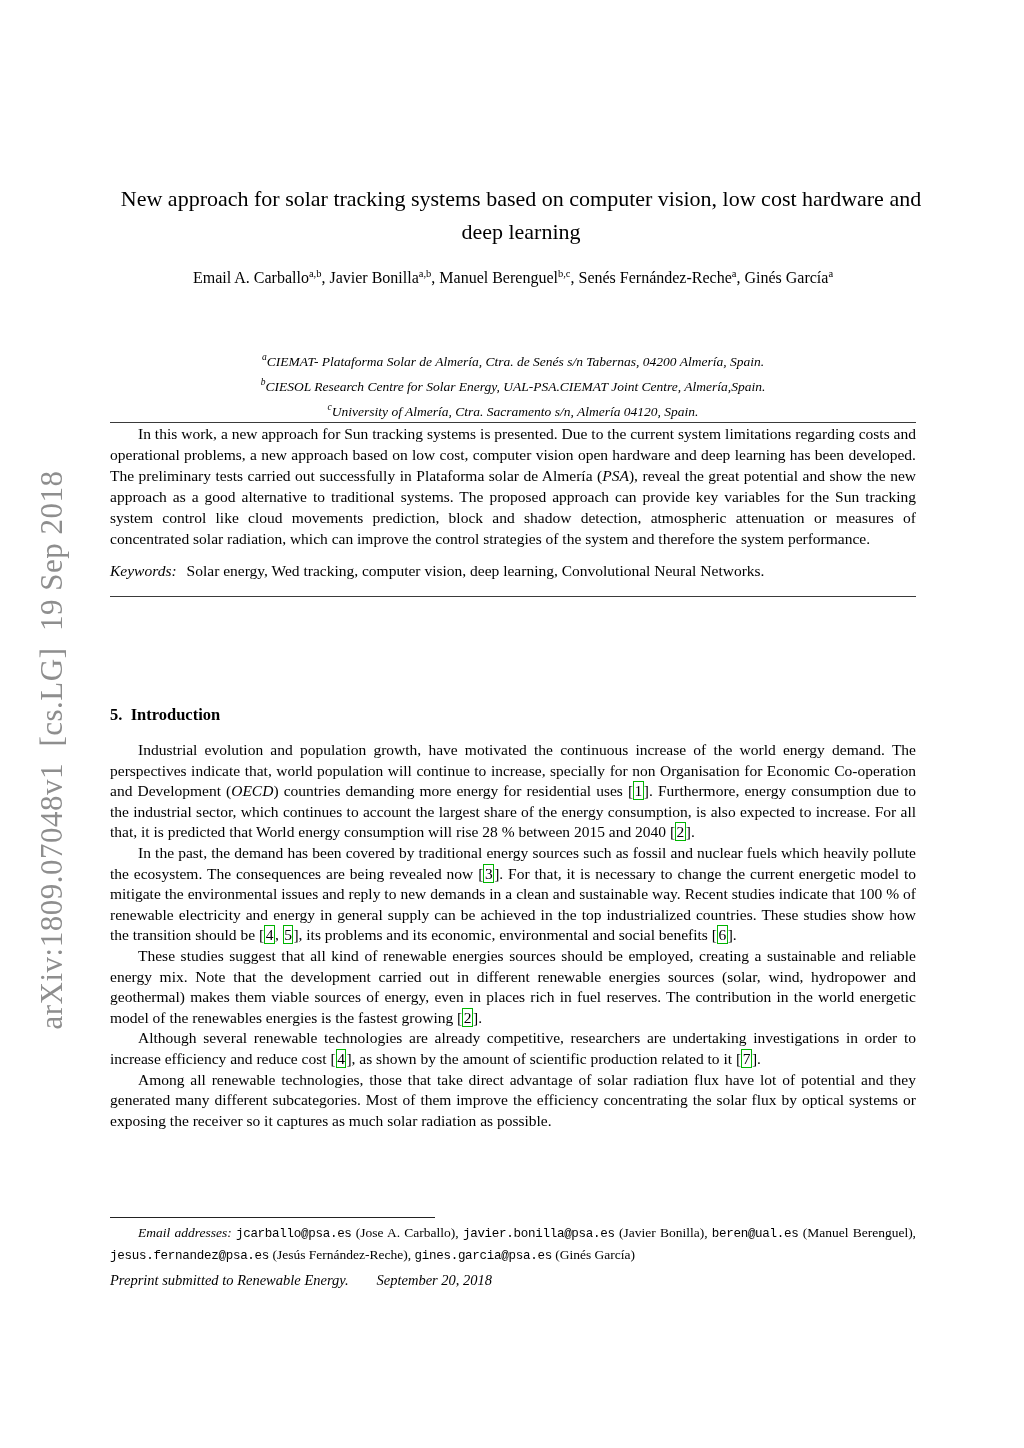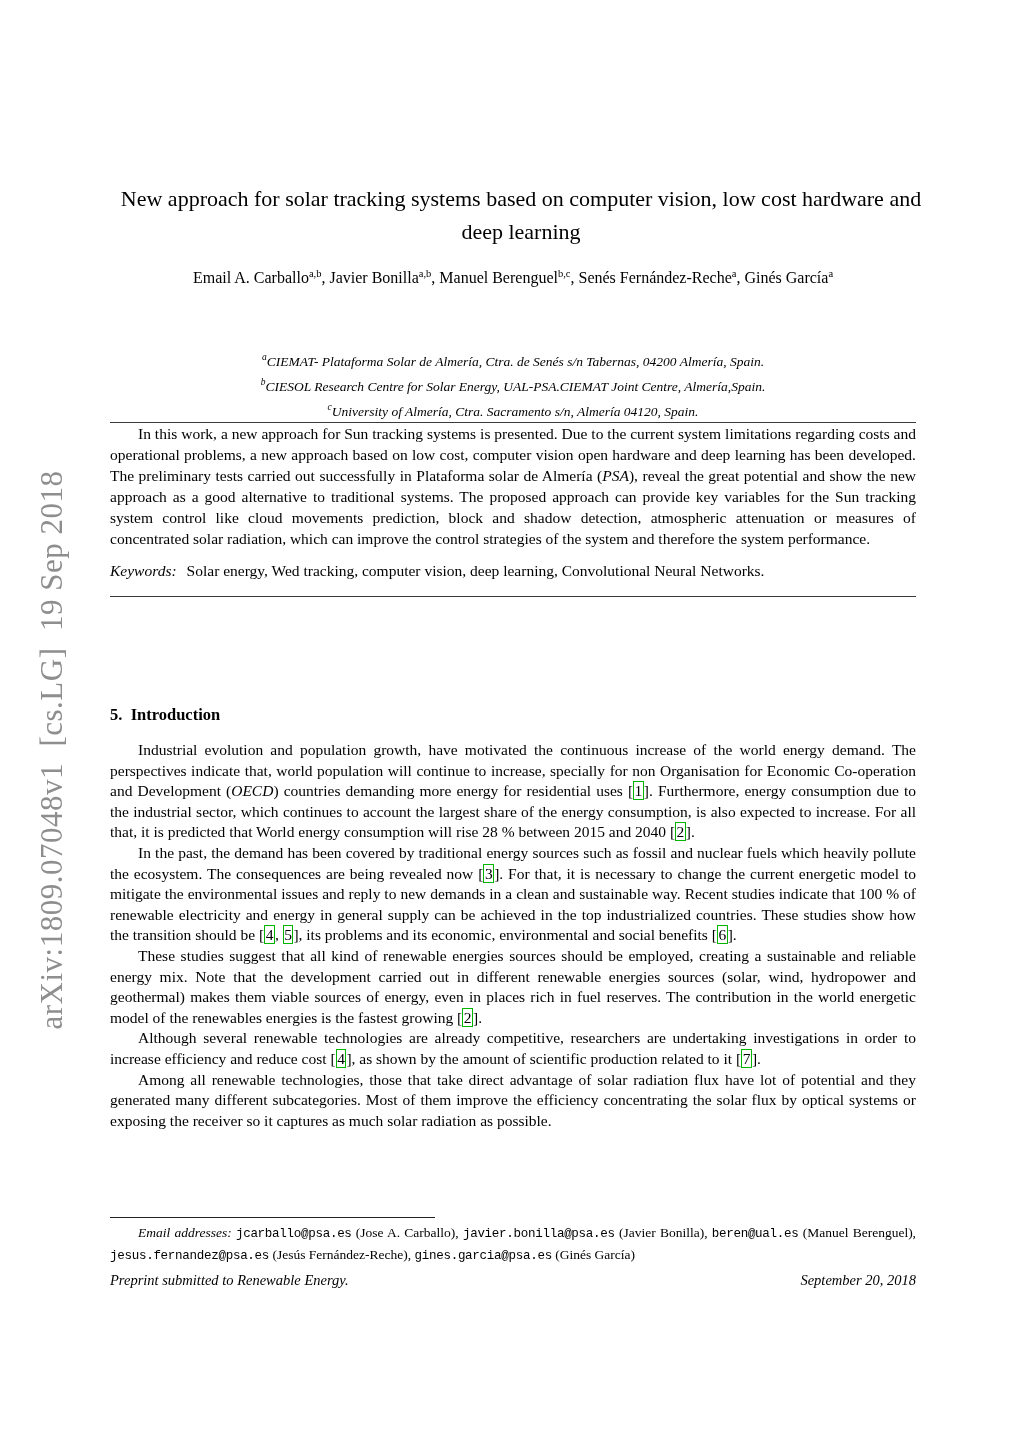--- a/index.html
+++ b/index.html
@@ -134,21 +134,20 @@
     line-height: 19.5px;
     text-align: justify;
     margin: 0;
   }
   .footer-line {
     position: absolute;
     left: 110px;
     width: 806px;
     top: 1272px;
     display: flex;
-    justify-content: space-between;
     font-style: italic;
     font-size: 14.5px;
     gap: 28px;
   }
 </style>
 </head>
 <body>
 
 <div class="watermark">arXiv:1809.07048v1  [cs.LG]  19 Sep 2018</div>
 

